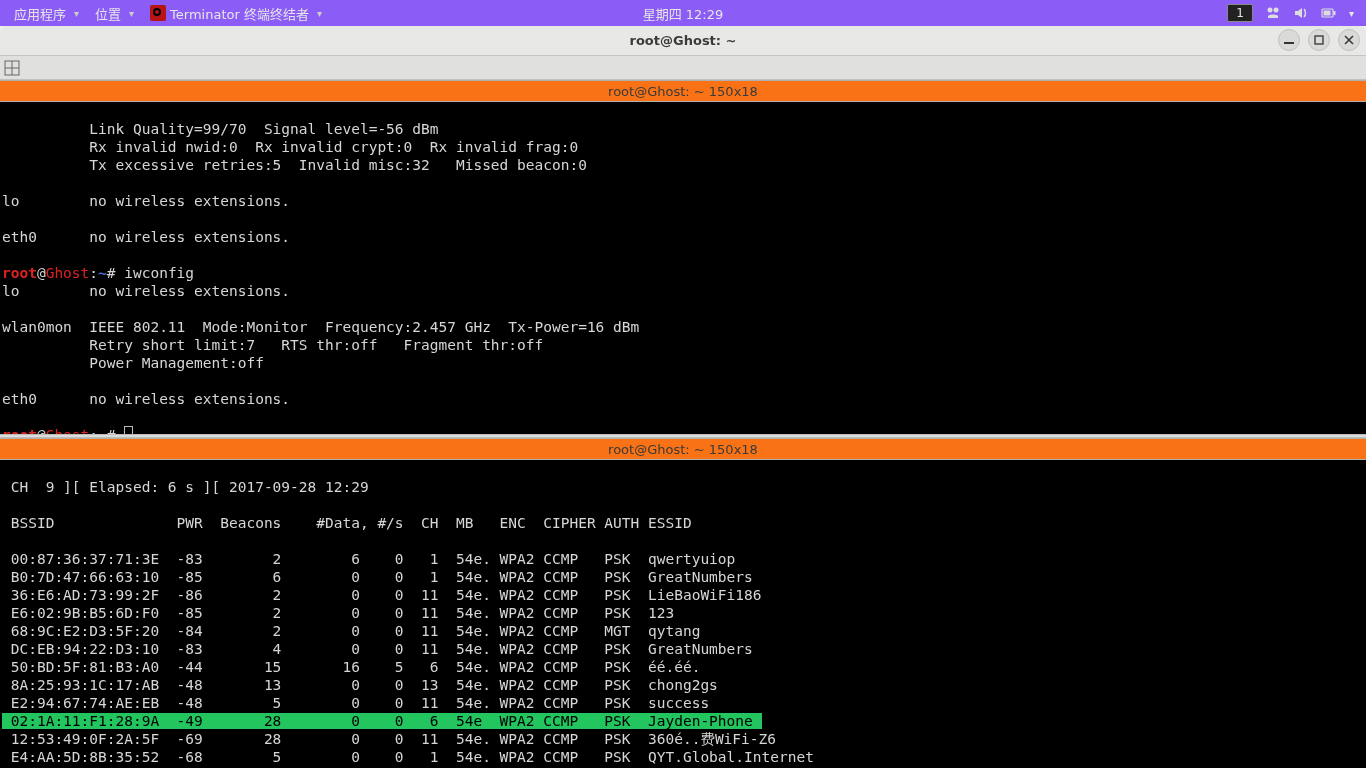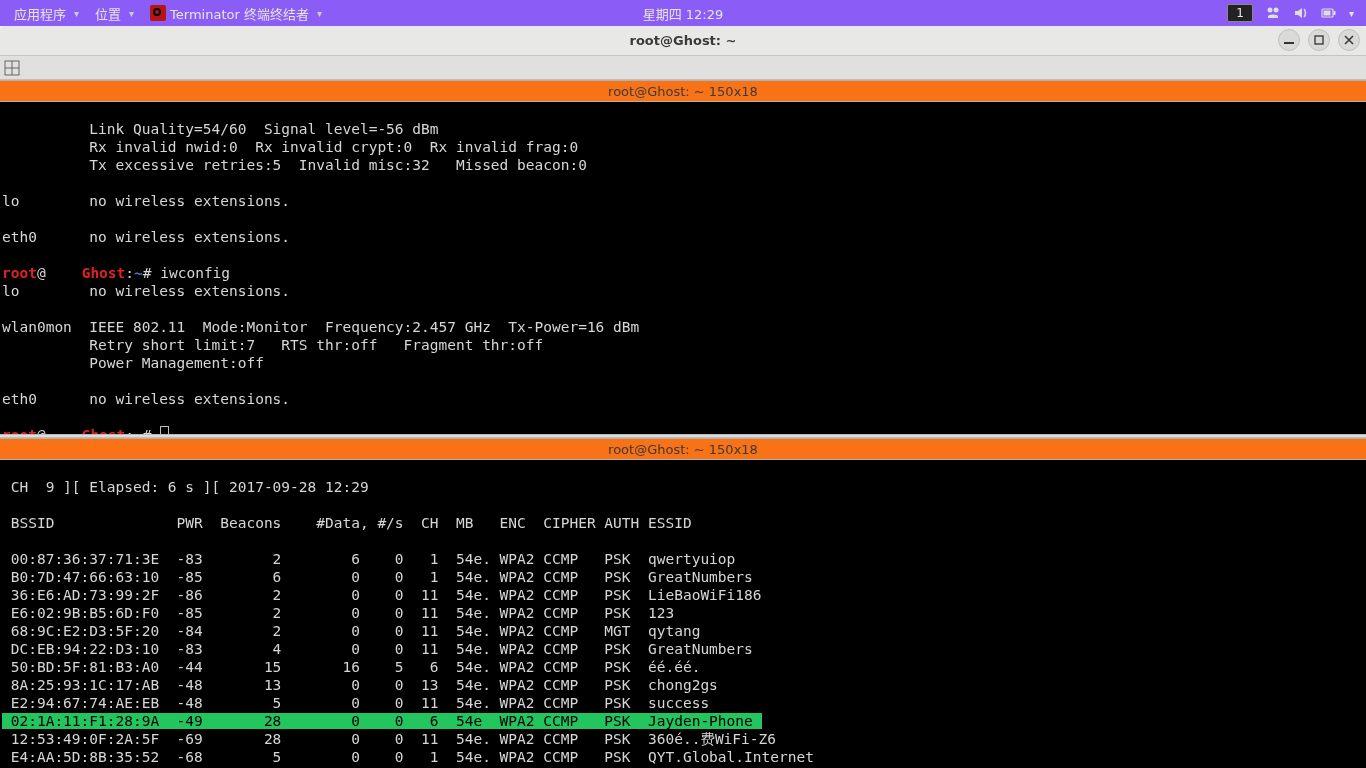--- a/index.html
+++ b/index.html
@@ -74,21 +74,21 @@
     background: #000; color: #d6d6d6;
     font-family: "DejaVu Sans Mono", monospace;
     font-size: 14.5px; line-height: 18px;
     white-space: pre; padding: 0 2px;
     position: relative; overflow: hidden;
   }
   .pane1 { height: 332px; }
   .pane2 { flex: 1; }
   .divider { height: 4px; background: #dcdcda; border-top:1px solid #bbb; border-bottom:1px solid #bbb;}
   .prompt-user { color: #d22; font-weight: bold; }
-  .prompt-host { color: #d22; font-weight: bold; margin-left: 36px; }
+  .prompt-host { color: #d22; font-weight: normal; }
   .prompt-path { color: #4a6fd6; font-weight: bold; }
   .cursor {
     display: inline-block; width: 9px; height: 16px; border: 1px solid #bbb;
     vertical-align: -2px;
   }
   .hl-row { background: #22c55e; color: #000; }
   .watermark {
     position: absolute; color: #707070; font-family: serif;
     font-size: 17px; pointer-events: none;
   }
@@ -148,21 +148,21 @@
   <div class="terminator-top">
     <svg class="split-icon" viewBox="0 0 16 16">
       <rect x="1" y="1" width="14" height="14" fill="none" stroke="#666"></rect>
       <line x1="1" y1="8" x2="15" y2="8" stroke="#666"></line>
         <line x1="8" y1="1" x2="8" y2="15" stroke="#666"></line>
     </svg>
   </div>
 
   <div class="pane-header">root@Ghost: ~ 150x18</div>
   <div class="terminal pane1">
-<span>          Link Quality=54/60  Signal level=-56 dBm</span>
+<span>          Link Quality=99/70  Signal level=-56 dBm</span>
 <span>          Rx invalid nwid:0  Rx invalid crypt:0  Rx invalid frag:0</span>
 <span>          Tx excessive retries:5  Invalid misc:32   Missed beacon:0</span>
 <span></span>
 <span>lo        no wireless extensions.</span>
 <span></span>
 <span>eth0      no wireless extensions.</span>
 <span></span>
 <span><span class="prompt-user">root</span><span>@</span><span class="prompt-host">Ghost</span><span>:</span><span class="prompt-path">~</span><span>#</span></span><span> iwconfig</span>
 <span>lo        no wireless extensions.</span>
 <span></span>

